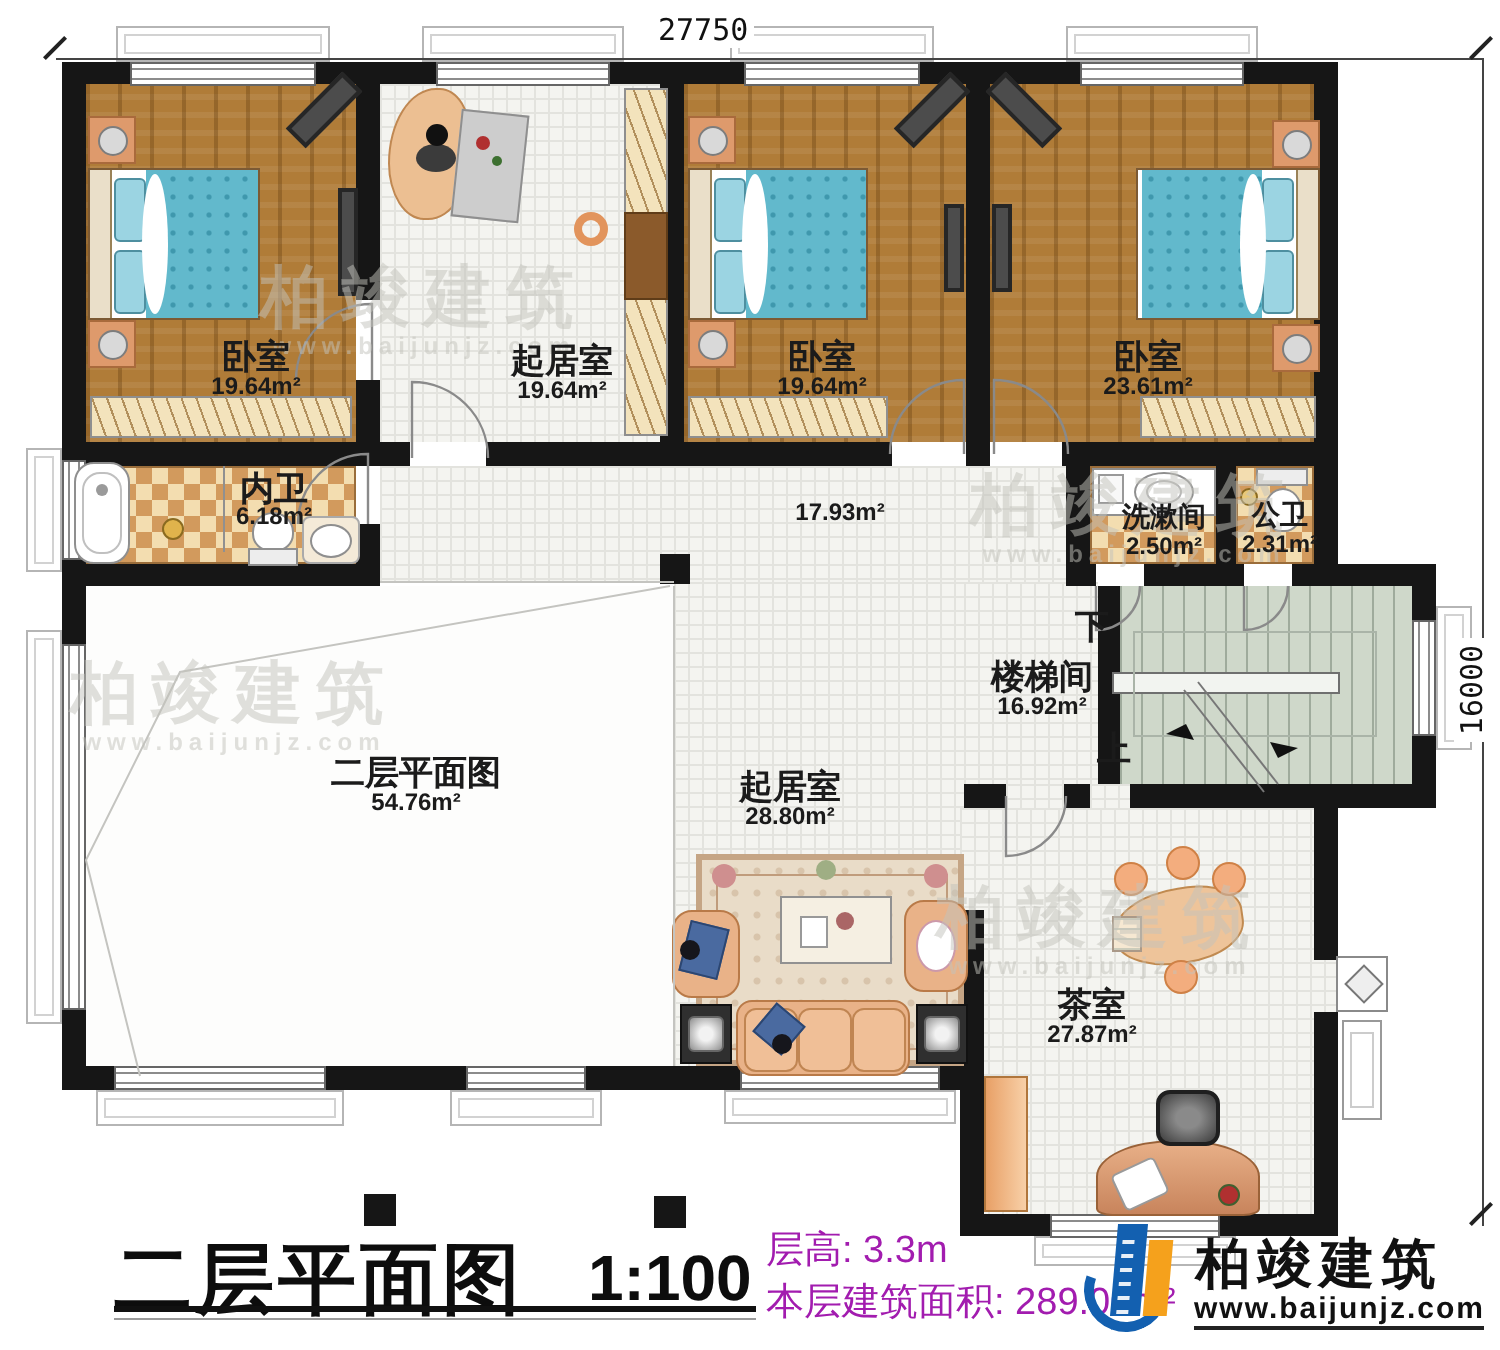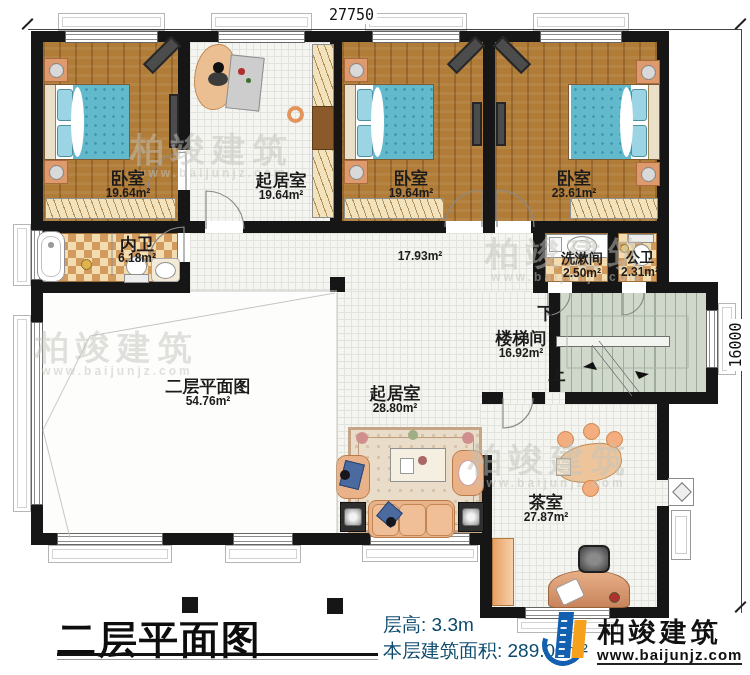--- a/index.html
+++ b/index.html
@@ -50,21 +50,21 @@
   .rarea{font-weight:bold;font-size:12px;color:#1b1b1b;white-space:nowrap;transform:translateX(-50%);line-height:1.05;}
   .sm{font-size:14px;}
   .dimtxt{font-family:"DejaVu Sans Mono","Liberation Mono",monospace;font-size:15px;color:#111;background:#fff;padding:0 3px;}
   .dimline{background:#444;}
   .tick{width:15px;height:2px;background:#222;transform:rotate(-45deg);}
   .wm{opacity:.5;color:#c3c3bc;text-align:center;pointer-events:none;white-space:nowrap;}
   .wm .wm-name{font-size:34px;font-weight:bold;letter-spacing:7px;line-height:1;}
   .wm .wm-url{font-size:12px;font-weight:bold;letter-spacing:3px;}
   .title-cn{font-size:39px;font-weight:bold;color:#0d0d0d;letter-spacing:2px;white-space:nowrap;}
   .title-scale{font-size:32px;font-weight:bold;color:#0d0d0d;}
-  .note{font-size:19px;color:#0c4a6e;white-space:nowrap;}
+  .note{font-size:19px;color:#a21caf;white-space:nowrap;}
   .logo-name{font-size:27px;font-weight:900;color:#111;letter-spacing:4px;white-space:nowrap;}
   .logo-url{font-size:15px;font-weight:bold;color:#111;letter-spacing:1px;border-bottom:2px solid #222;white-space:nowrap;}
   svg{position:absolute;left:0;top:0;pointer-events:none;}
 </style>
 </head>
 <body>
 
 <div id="canvas">
 
   <div class="abs wood" style="left:43px;top:42px;width:135px;height:179px;"></div>
@@ -350,20 +350,21 @@
 
   <div class="abs dimline" style="left:28px;top:29px;width:714px;height:1px;"></div>
   <div class="abs dimline" style="left:741px;top:29px;width:1px;height:584px;"></div>
   <div class="abs tick" style="left:20px;top:23px;"></div>
   <div class="abs tick" style="left:733px;top:23px;"></div>
   <div class="abs tick" style="left:733px;top:606px;"></div>
   <div class="abs dimtxt" style="left:326px;top:6px;">27750</div>
   <div class="abs dimtxt" style="left:710px;top:336px;width:46px;text-align:center;transform:rotate(-90deg);">16000</div>
 
   <div class="abs title-cn" style="left:57px;top:613px;">二层平面图</div>
+  <div class="abs title-scale" style="left:294px;top:621px;">1:100</div>
   <div class="abs" style="left:57px;top:653px;width:321px;height:3px;background:#111;"></div>
   <div class="abs" style="left:57px;top:659px;width:321px;height:1px;background:#9a9a9a;"></div>
   <div class="abs note" style="left:383px;top:612px;">层高: 3.3m</div>
   <div class="abs note" style="left:383px;top:638px;">本层建筑面积: 289.00m²</div>
 
   <div class="abs" style="left:540px;top:608px;width:210px;height:62px;">
     <div class="abs" style="left:2px;top:16px;width:42px;height:42px;border:5px solid;border-color:transparent transparent #1360b0 #1360b0;border-radius:50%;transform:rotate(-25deg);box-sizing:border-box;"></div>
     <div class="abs" style="left:17px;top:4px;width:15px;height:46px;background:#1360b0;transform:skewX(-5deg);background-image:repeating-linear-gradient(0deg,rgba(255,255,255,.9) 0 2px,transparent 2px 7px);background-size:6px 100%;background-repeat:no-repeat;background-position:3px 6px;"></div>
     <div class="abs" style="left:33px;top:12px;width:12px;height:38px;background:#f5a11c;transform:skewX(-5deg);"></div>
     <div class="abs logo-name" style="left:58px;top:6px;">柏竣建筑</div>

